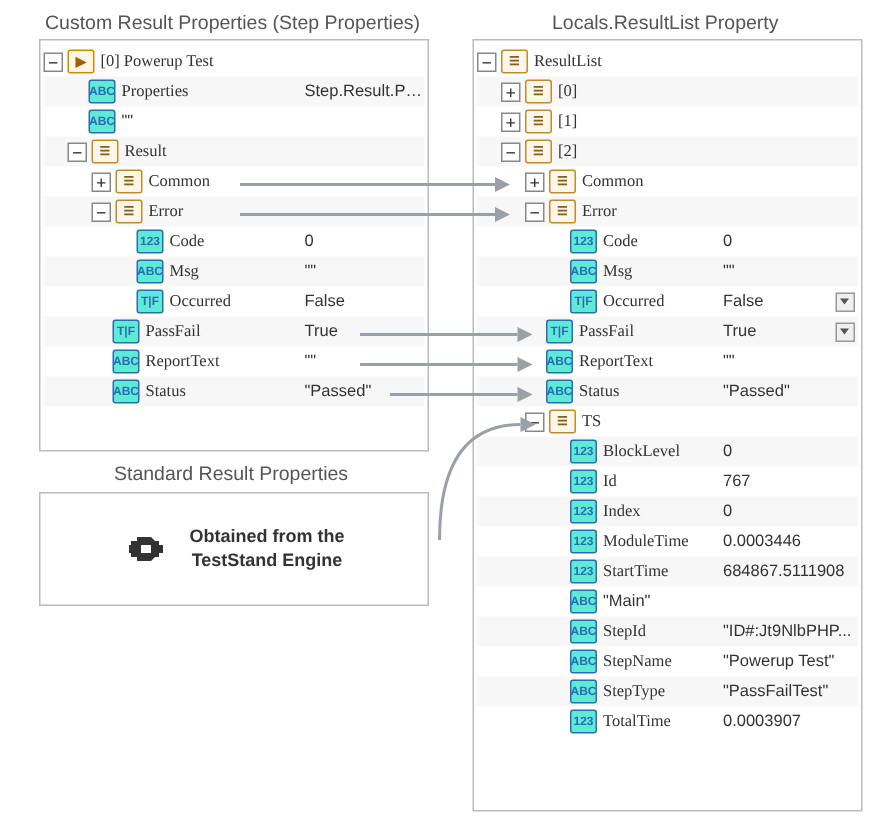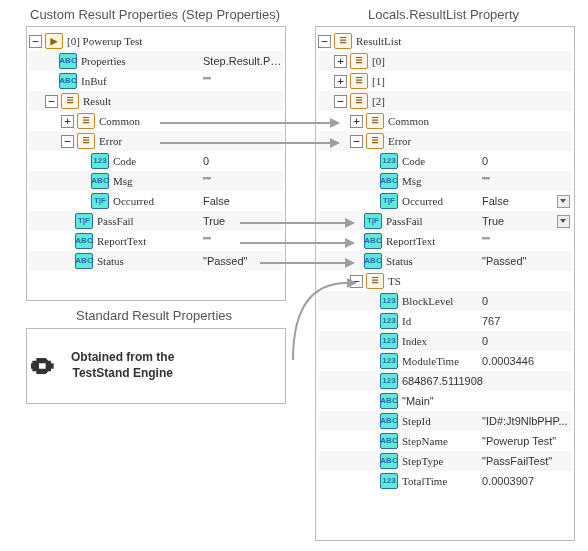--- a/index.html
+++ b/index.html
@@ -19,21 +19,21 @@
   .ind { display:inline-block; width:16px; flex:none; }
   .ico { display:inline-flex; align-items:center; justify-content:center; width:16px; height:14px; font-size:8px; font-weight:600; border:1px solid #2a6cb6; color:#2a6cb6; background:#5eead4; margin-right:4px; flex:none; border-radius:2px;}
   .ico.ci { border-color:#c38a2d; color:#8b5e10; background:#fdf6ea; font-family:monospace; }
   .ico.pt { border-color:#d08a00; color:#a06000; background:#fff7e6; font-size:9px;}
   .lbl { flex:1 1 auto; white-space:nowrap; overflow:hidden; text-overflow:ellipsis; padding-right:4px;font-family:Liberation Serif, serif;}
   .val { flex:0 0 80px; white-space:nowrap; overflow:hidden; text-overflow:ellipsis; color:#333; position:relative;}
   .panel.right .val { flex-basis:90px; }
   .dd { position:absolute; right:2px; top:4px; width:11px; height:11px; border:1px solid #999; background:#efefef; }
   .dd::after { content:""; position:absolute; left:2px; top:3px; border-left:3px solid transparent; border-right:3px solid transparent; border-top:4px solid #555; }
   .rows { padding:4px 2px; }
-  .engine { display:flex; align-items:center; justify-content:flex-start; height:100%; }
+  .engine { display:flex; align-items:center; justify-content:center; height:100%; }
   .engine svg { width:32px; height:32px; margin-right:12px; fill:#333; }
   .engine-text { font-size:12px; color:#333; font-weight:600; text-align:center; line-height:1.3; }
   svg.arrow { position:absolute; overflow:visible; pointer-events:none; }
   .arrow path { stroke:#9aa0a6; stroke-width:2; fill:none; }
   .arrow polygon { fill:#9aa0a6; }
 </style>
 </head>
 <body>
 
 <div class="canvas">
@@ -53,21 +53,20 @@
           <span class="ind"></span>
           <span class="exp spacer"></span>
           <span class="ico">ABC</span>
           <span class="lbl">Properties</span>
           <span class="val">Step.Result.PassFail</span>
         </div>
       <div class="row">
           <span class="ind"></span>
           <span class="exp spacer"></span>
           <span class="ico">ABC</span>
-          <span class="lbl">InBuf</span>
           <span class="val">""</span>
         </div>
       <div class="row">
           <span class="ind"></span>
           <span class="exp">−</span>
           <span class="ico ci">☰</span>
           <span class="lbl">Result</span>
           <span class="val"></span>
         </div>
       <div class="row">
@@ -291,20 +290,21 @@
           <span class="ico">123</span>
           <span class="lbl">ModuleTime</span>
           <span class="val">0.0003446</span>
         </div>
       <div class="row">
           <span class="ind"></span>
           <span class="ind"></span>
           <span class="ind"></span>
           <span class="exp spacer"></span>
           <span class="ico">123</span>
+          <span class="lbl">StartTime</span>
           <span class="val">684867.5111908</span>
         </div>
       <div class="row">
           <span class="ind"></span>
           <span class="ind"></span>
           <span class="ind"></span>
           <span class="exp spacer"></span>
           <span class="ico">ABC</span>
           <span class="val">"Main"</span>
         </div>

